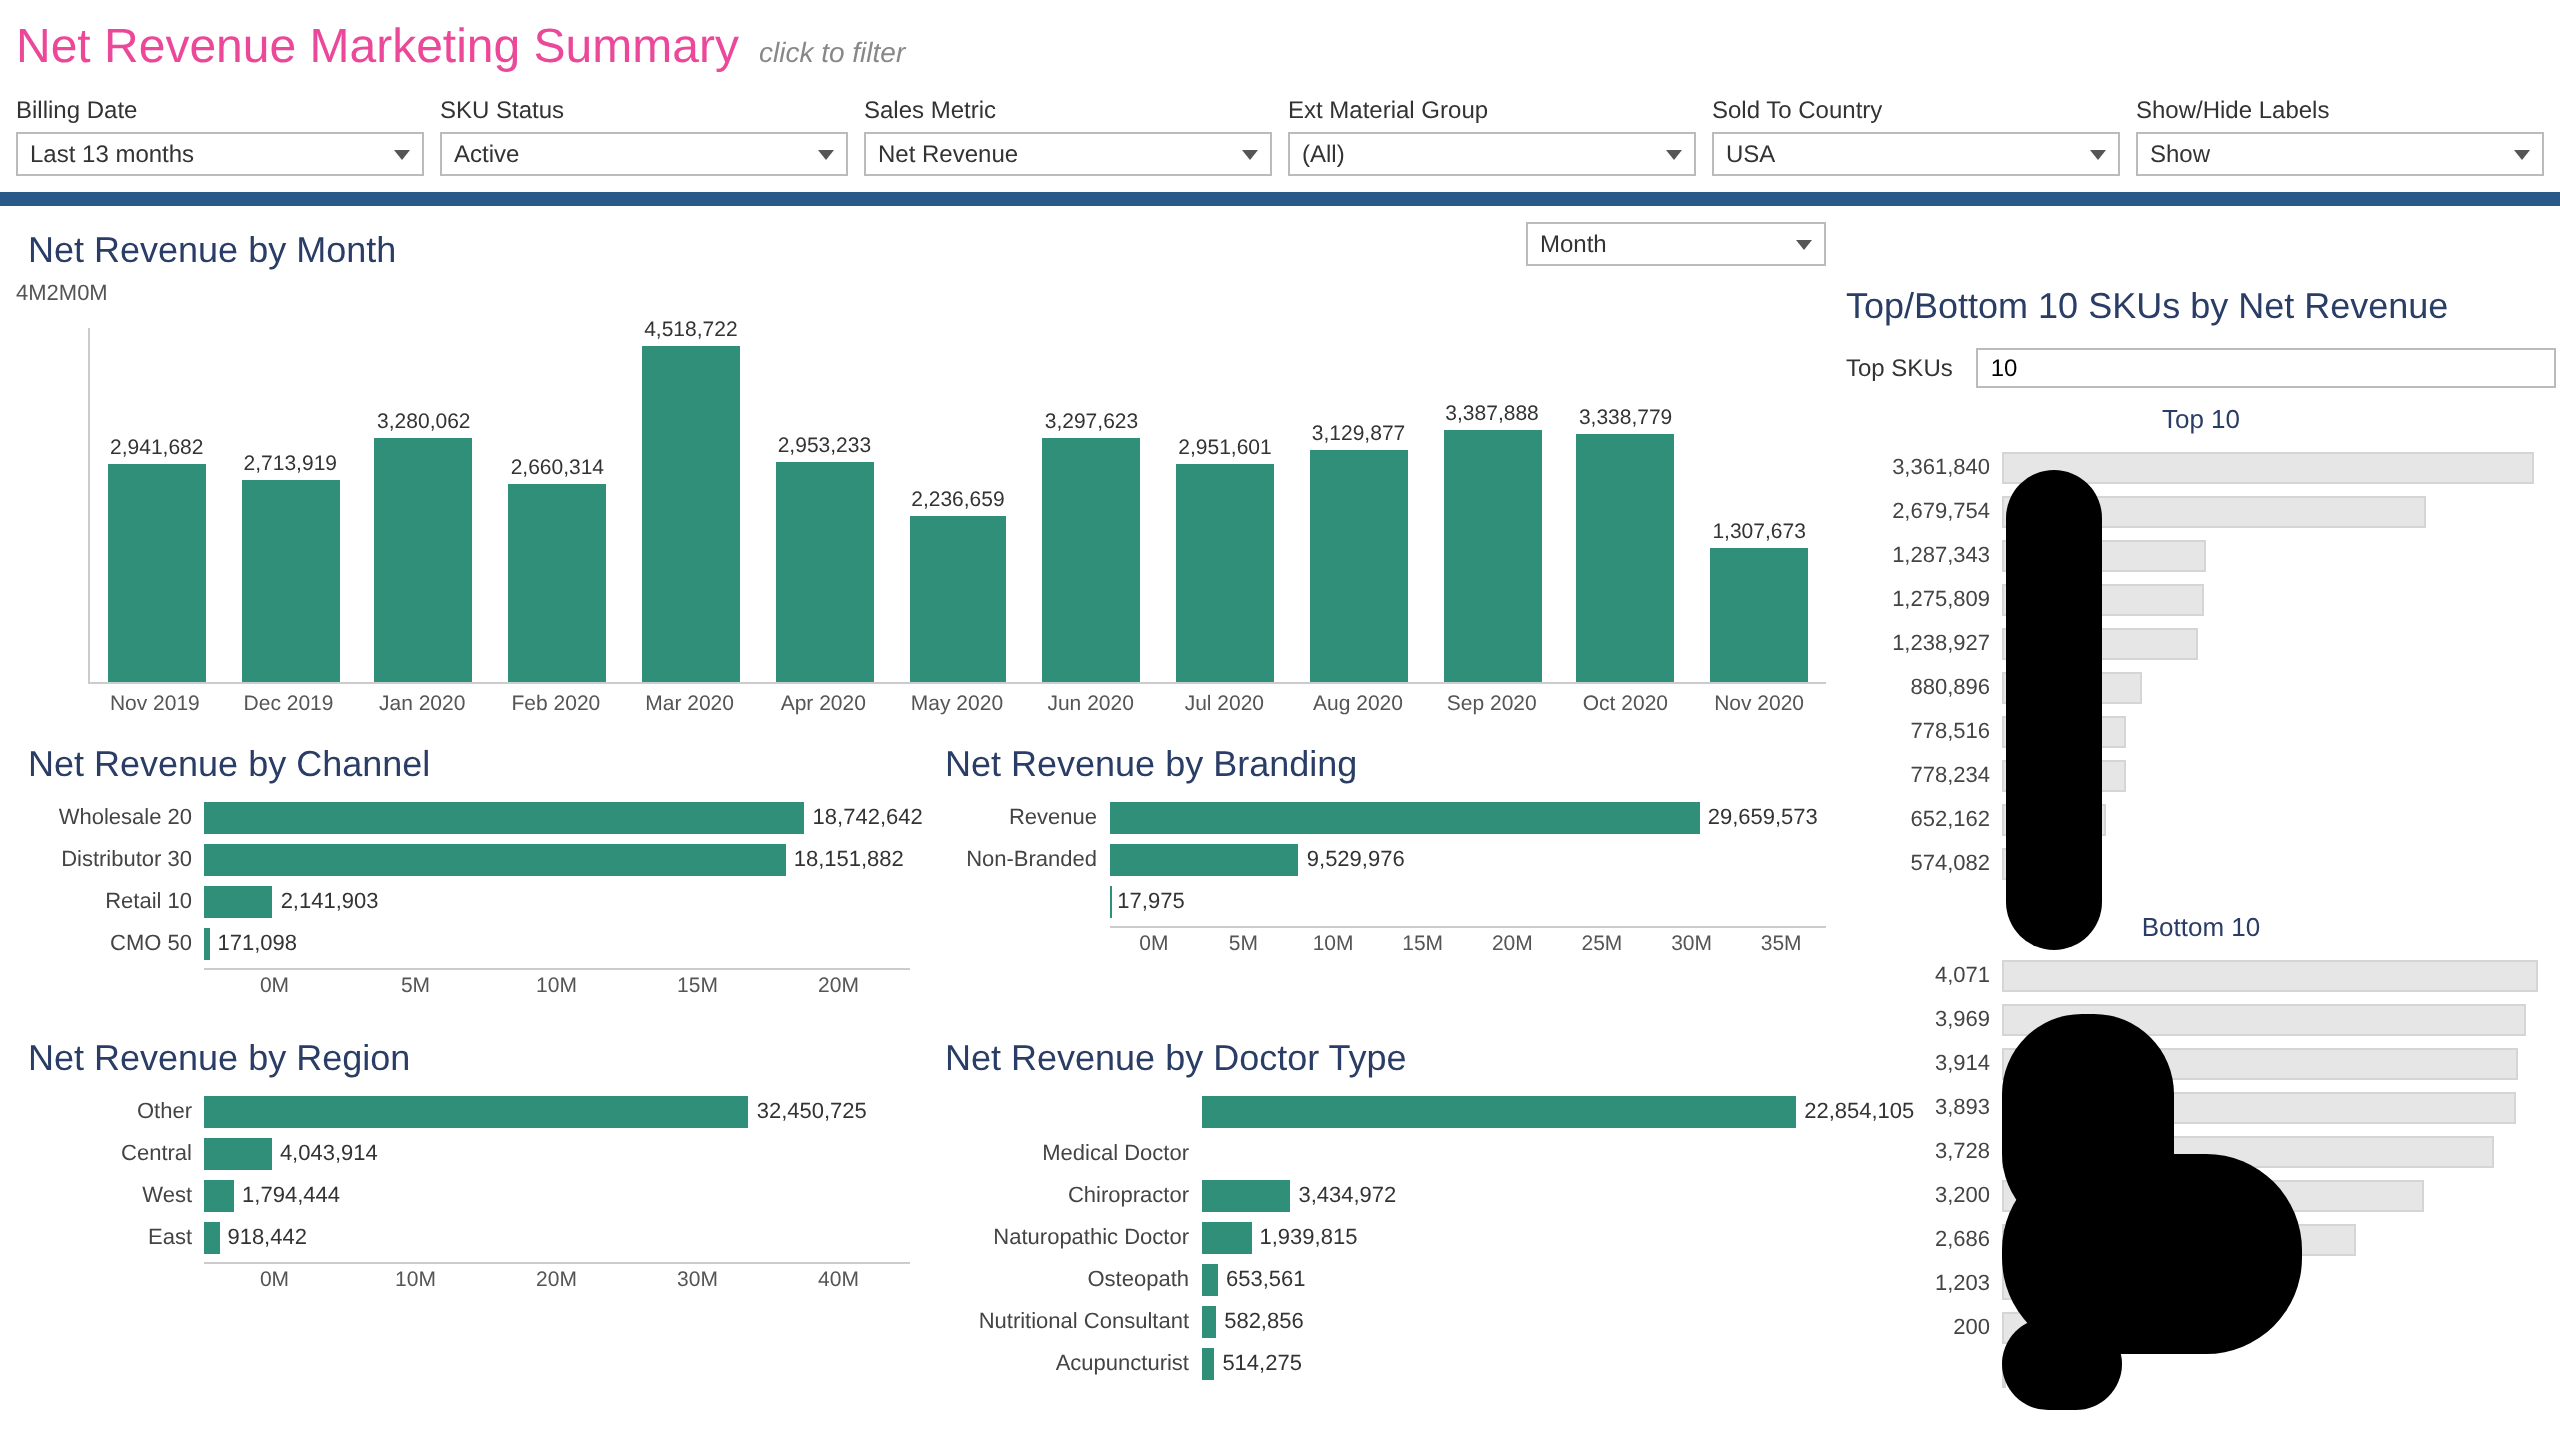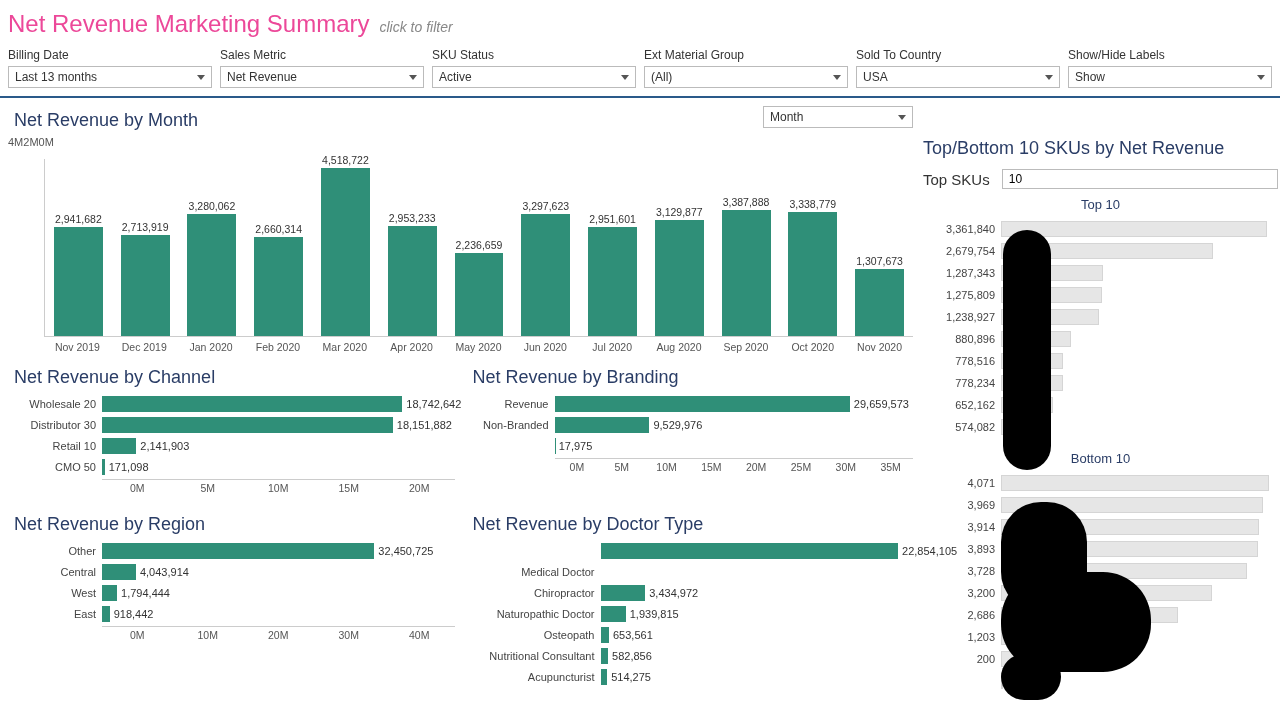--- a/index.html
+++ b/index.html
@@ -9,21 +9,21 @@
     color: #333;
     background: #fff;
     width: 1280px;
     height: 725px;
     overflow: hidden;
     position: relative;
   }
   .header { padding: 10px 8px 6px; display:flex; align-items:baseline; gap:10px; }
   .header h1 { font-size: 24px; font-weight: 400; color:#ec4899; }
   .header .sub { font-style: italic; color:#888; font-size:14px; }
-  .filters { display:flex; gap:8px; padding: 4px 8px 8px; border-bottom:2px solid #22c55e; border-bottom-color:#2a5a8a; }
+  .filters { display:flex; gap:8px; padding: 4px 8px 8px; border-bottom:7px solid #22c55e; border-bottom-color:#2a5a8a; }
   .filter { flex:1; display:flex; flex-direction:column; gap:4px; }
   .filter-label { font-size:12px; color:#333; }
   .dropdown {
     border:1px solid #bbb; height:22px; display:flex; align-items:center;
     justify-content:space-between; padding:0 6px; font-size:12px; background:#fff;
     cursor:pointer;
   }
   .dropdown .caret { width:0; height:0; border-left:4px solid transparent; border-right:4px solid transparent; border-top:5px solid #555; }
   .body { display:grid; grid-template-columns: 905px 355px; gap:10px; padding:4px 8px 0; }
   .left { position:relative; }
@@ -46,21 +46,21 @@
   .hrow { display:flex; align-items:center; height:20px; margin-bottom:1px; }
   .hrow .cat { text-align:right; padding-right:6px; font-size:11px; color:#444; white-space:nowrap; }
   .hrow .track { flex:1; position:relative; height:16px; }
   .hrow .hb { position:absolute; left:0; top:0; bottom:0; background:#2f8f78; }
   .hrow .val { position:absolute; top:0; bottom:0; display:flex; align-items:center; font-size:11px; color:#333; padding-left:4px; }
   .haxis { display:flex; border-top:1px solid #ccc; margin-top:2px; font-size:10.5px; color:#555; }
   .haxis span { flex:1; text-align:center; padding-top:2px; }
   .lower-grid { display:grid; grid-template-columns: 1fr 1fr; gap:12px; margin-top:6px; }
   
   .topskus-row { display:flex; align-items:center; gap:12px; margin:10px 0 8px; }
-  .topskus-row .lbl2 { font-size:15px; color:#333; }
+  .topskus-row .lbl2 { font-size:12px; color:#333; }
   .topskus-row input {
     flex:1; border:1px solid #bbb; height:20px; padding:0 6px; font-size:12px;
   }
   .section-label { text-align:center; font-size:13px; color:#2a3d66; margin:6px 0; }
   .skuchart .hrow { height:21px; }
   .skuchart .cat { width:72px; font-size:11px; }
   .skuchart .hb { background:#e6e6e6; border:1px solid #d5d5d5; }
   
   .blob { position:absolute; background:#000; border-radius:50%; }
   .right-title { color:#2a3d66; font-size:18px; font-weight:400; margin-bottom:4px; }
@@ -75,30 +75,30 @@
 
 <div class="filters">
   <div class="filter">
     <span class="filter-label">Billing Date</span>
     <div class="dropdown">
       <span>Last 13 months</span>
       <span class="caret"></span>
     </div>
   </div>
   <div class="filter">
+    <span class="filter-label">SKU Status</span>
+    <div class="dropdown">
+      <span>Active</span>
+      <span class="caret"></span>
+    </div>
+  </div>
+  <div class="filter">
     <span class="filter-label">Sales Metric</span>
     <div class="dropdown">
       <span>Net Revenue</span>
-      <span class="caret"></span>
-    </div>
-  </div>
-  <div class="filter">
-    <span class="filter-label">SKU Status</span>
-    <div class="dropdown">
-      <span>Active</span>
       <span class="caret"></span>
     </div>
   </div>
   <div class="filter">
     <span class="filter-label">Ext Material Group</span>
     <div class="dropdown">
       <span>(All)</span>
       <span class="caret"></span>
     </div>
   </div>

